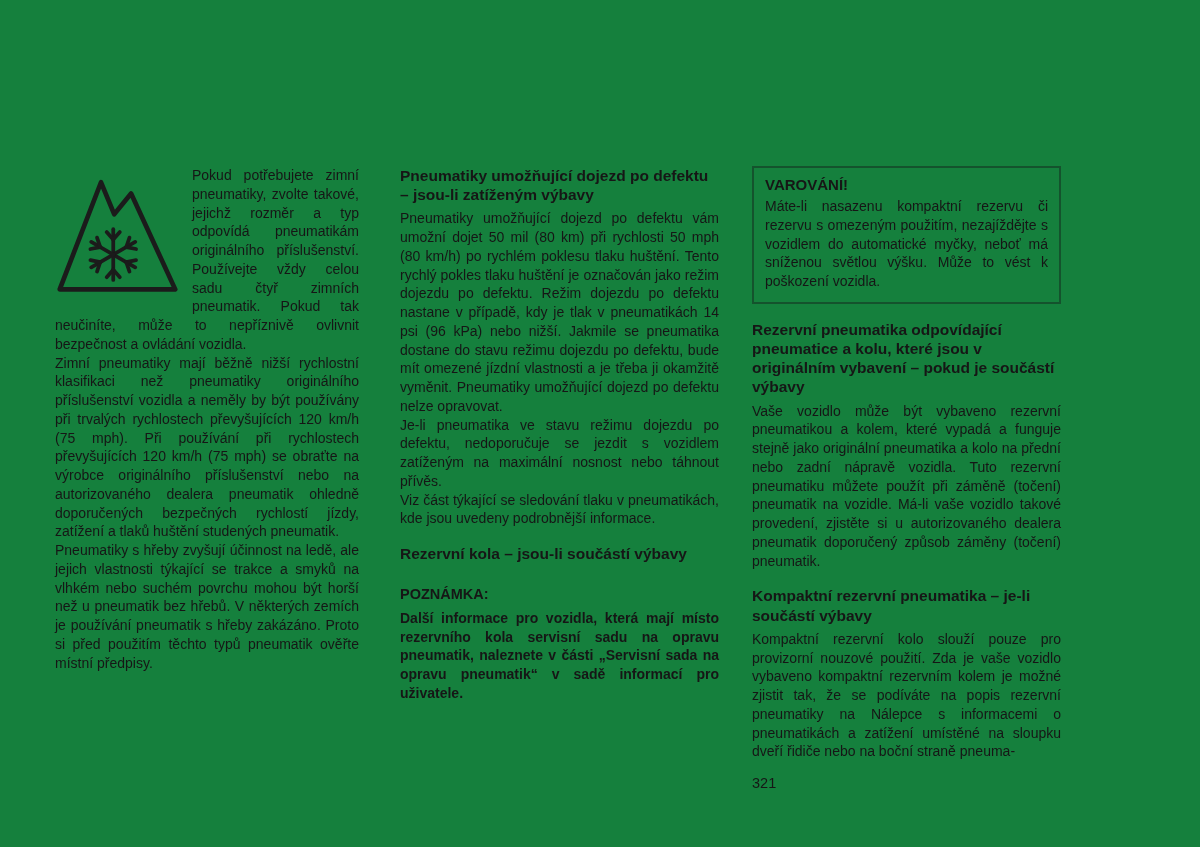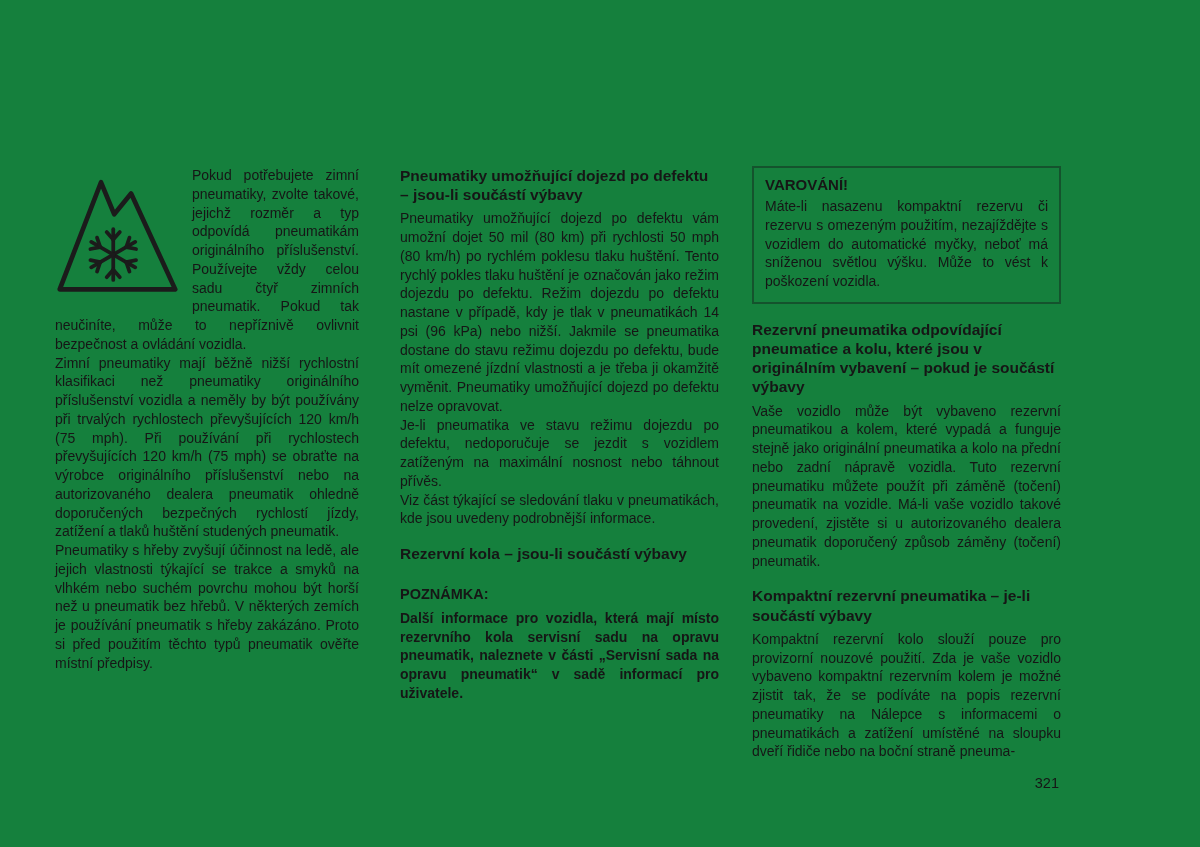--- a/index.html
+++ b/index.html
@@ -63,21 +63,21 @@
     font-size: 15px;
     font-weight: bold;
     margin-bottom: 4px;
     text-align: left;
   }
 
   .page-number {
     margin-top: 14px;
     padding-right: 2px;
     font-size: 14.5px;
-    text-align: right;
+    text-align: left;
   }
 </style>
 </head>
 <body>
 
 <div class="page">
 
   <div class="col col-left">
     <div class="intro-block">
       <span class="icon-wrap">
@@ -117,21 +117,21 @@
           </g>
         </svg>
       </span>
       <p class="body-text">Pokud potřebujete zimní pneumatiky, zvolte takové, jejichž rozměr a typ odpovídá pneumatikám originálního příslušenství. Používejte vždy celou sadu čtyř zimních pneumatik. Pokud tak neučiníte, může to nepříznivě ovlivnit bezpečnost a ovládání vozidla.</p>
     </div>
     <p class="body-text para">Zimní pneumatiky mají běžně nižší rychlostní klasifikaci než pneumatiky originálního příslušenství vozidla a neměly by být používány při trvalých rychlostech převyšujících 120 km/h (75 mph). Při používání při rychlostech převyšujících 120 km/h (75 mph) se obraťte na výrobce originálního příslušenství nebo na autorizovaného dealera pneumatik ohledně doporučených bezpečných rychlostí jízdy, zatížení a tlaků huštění studených pneumatik.</p>
     <p class="body-text para">Pneumatiky s hřeby zvyšují účinnost na ledě, ale jejich vlastnosti týkající se trakce a smyků na vlhkém nebo suchém povrchu mohou být horší než u pneumatik bez hřebů. V některých zemích je používání pneumatik s hřeby zakázáno. Proto si před použitím těchto typů pneumatik ověřte místní předpisy.</p>
   </div>
 
   <div class="col col-middle">
-    <h2 class="heading">Pneumatiky umožňující dojezd po defektu – jsou-li součástí výbavy</h2>
+    <h2 class="heading">Pneumatiky umožňující dojezd po defektu – jsou-li zatíženým výbavy</h2>
     <p class="body-text after-heading">Pneumatiky umožňující dojezd po defektu vám umožní dojet 50 mil (80 km) při rychlosti 50 mph (80 km/h) po rychlém poklesu tlaku huštění. Tento rychlý pokles tlaku huštění je označován jako režim dojezdu po defektu. Režim dojezdu po defektu nastane v případě, kdy je tlak v pneumatikách 14 psi (96 kPa) nebo nižší. Jakmile se pneumatika dostane do stavu režimu dojezdu po defektu, bude mít omezené jízdní vlastnosti a je třeba ji okamžitě vyměnit. Pneumatiky umožňující dojezd po defektu nelze opravovat.</p>
     <p class="body-text para">Je-li pneumatika ve stavu režimu dojezdu po defektu, nedoporučuje se jezdit s vozidlem zatíženým na maximální nosnost nebo táhnout přívěs.</p>
     <p class="body-text para">Viz část týkající se sledování tlaku v pneumatikách, kde jsou uvedeny podrobnější informace.</p>
     <h2 class="heading heading-gap">Rezervní kola – jsou-li součástí výbavy</h2>
     <p class="body-text note-label">POZNÁMKA:</p>
     <p class="body-text note-text">Další informace pro vozidla, která mají místo rezervního kola servisní sadu na opravu pneumatik, naleznete v části „Servisní sada na opravu pneumatik“ v sadě informací pro uživatele.</p>
   </div>
 
   <div class="col col-right">
     <div class="warning-box">

